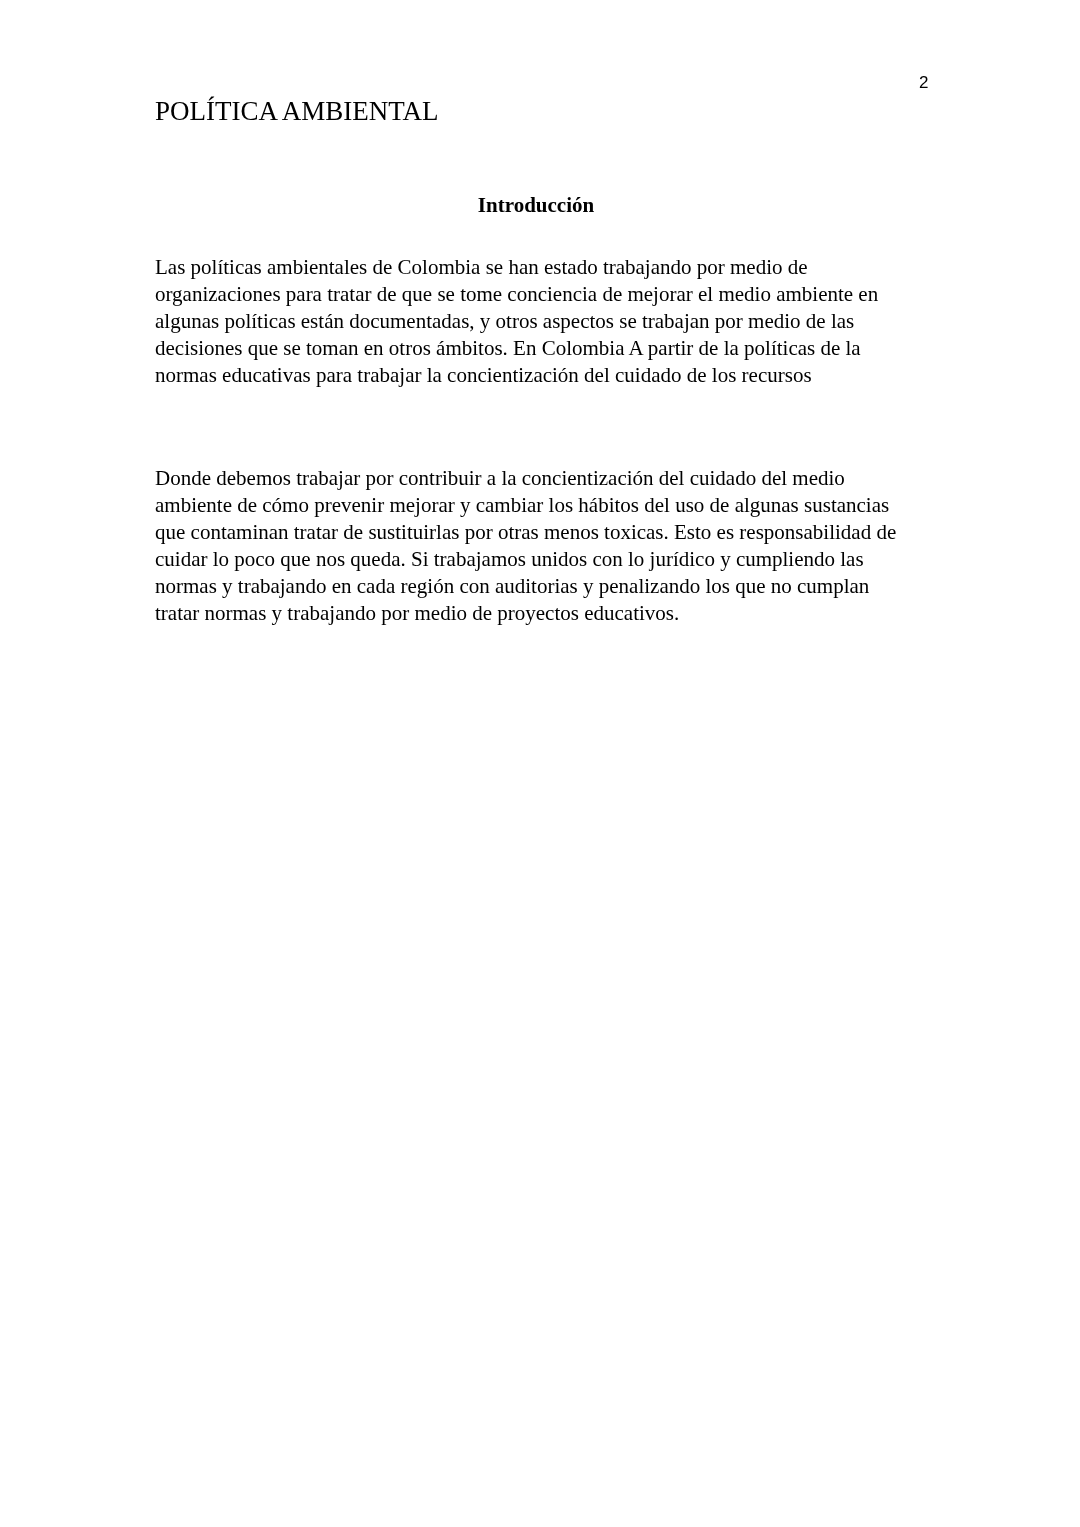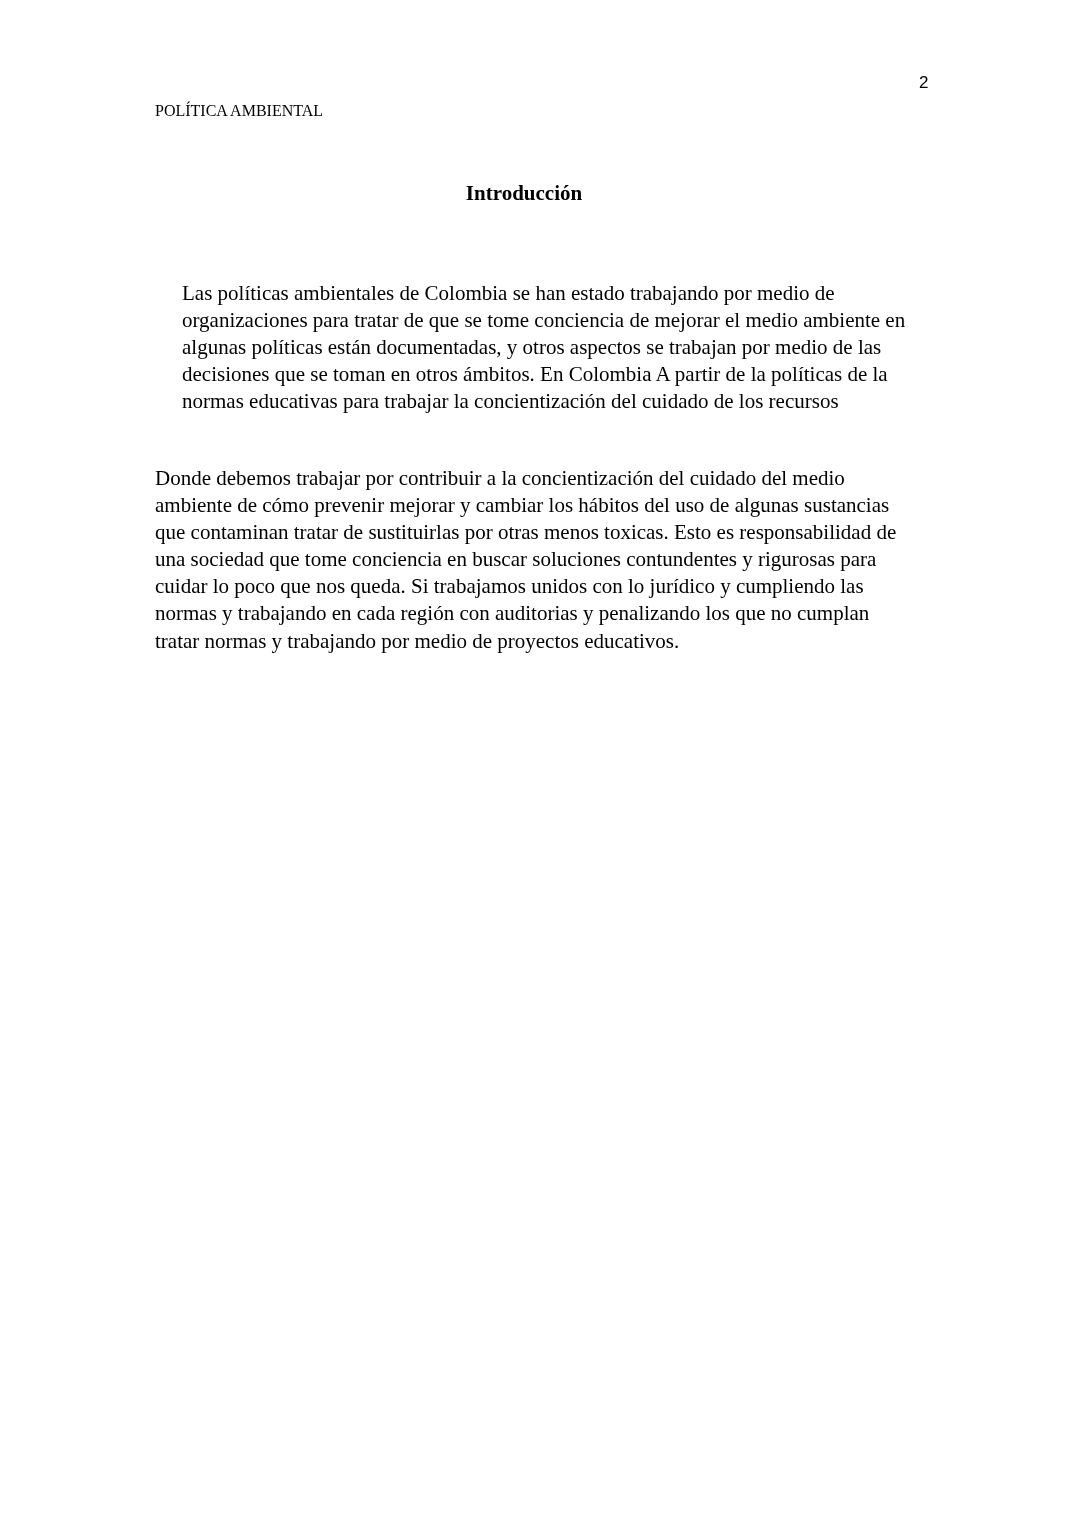--- a/index.html
+++ b/index.html
@@ -20,21 +20,21 @@
       left: 919px;
       font-family: "Liberation Sans", sans-serif;
       font-size: 17px;
       line-height: 20px;
     }
     .running-head {
       position: absolute;
       top: 98px;
       left: 155px;
       font-family: "Liberation Serif", serif;
-      font-size: 16px;
+      font-size: 27px;
       line-height: 26px;
       white-space: nowrap;
     }
     .title {
       position: absolute;
       top: 180px;
       left: 0;
       width: 1048px;
       text-align: center;
       font-family: "Liberation Serif", serif;
@@ -43,46 +43,45 @@
       line-height: 26px;
     }
     .body-text {
       position: absolute;
       left: 155px;
       width: 800px;
       font-family: "Liberation Serif", serif;
       font-size: 21px;
       line-height: 27.1px;
     }
-    .para-1 { top: 280px; margin-left: 27px; }
+    .para-1 { top: 254px; }
     .para-2 { top: 465px; }
     .line {
       display: block;
       white-space: pre;
     }
   </style>
 </head>
 <body>
 
 <div>
   <div class="page-number">2</div>
   <div class="running-head">POLÍTICA AMBIENTAL</div>
 
-  <h1 class="title" style="margin:0;">Introducción</h1>
+  <h1 class="title" style="margin:12px;">Introducción</h1>
 
   <div class="body-text para-1">
     <span class="line">Las políticas ambientales de Colombia se han estado trabajando por medio de</span>
     <span class="line">organizaciones para tratar de que se tome conciencia de mejorar el medio ambiente en</span>
     <span class="line">algunas políticas están documentadas, y otros aspectos se trabajan por medio de las</span>
     <span class="line">decisiones que se toman en otros ámbitos. En Colombia A partir de la políticas de la</span>
     <span class="line">normas educativas para trabajar la concientización del cuidado de los recursos</span>
   </div>
 
   <div class="body-text para-2">
     <span class="line">Donde debemos trabajar por contribuir a la concientización del cuidado del medio</span>
     <span class="line">ambiente de cómo prevenir mejorar y cambiar los hábitos del uso de algunas sustancias</span>
     <span class="line">que contaminan tratar de sustituirlas por otras menos toxicas. Esto es responsabilidad de</span>
-    <span class="line">una sociedad que tome conciencia en buscar soluciones contundentes y rigurosas para</span>
     <span class="line">cuidar lo poco que nos queda. Si trabajamos unidos con lo jurídico y cumpliendo las</span>
     <span class="line">normas y trabajando en cada región con auditorias y penalizando los que no cumplan</span>
     <span class="line">tratar normas y trabajando por medio de proyectos educativos.</span>
   </div>
 </div>
 
 </body></html>

